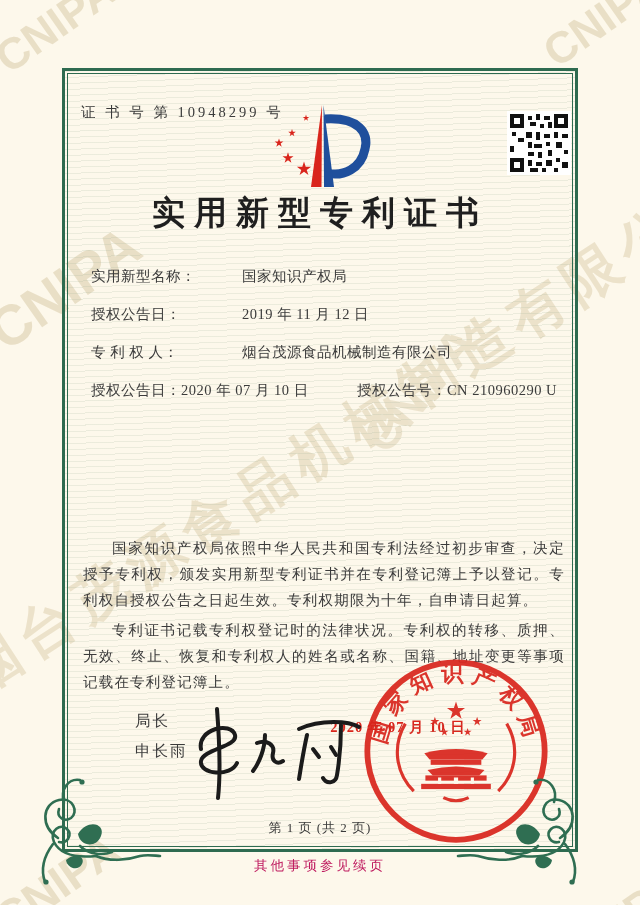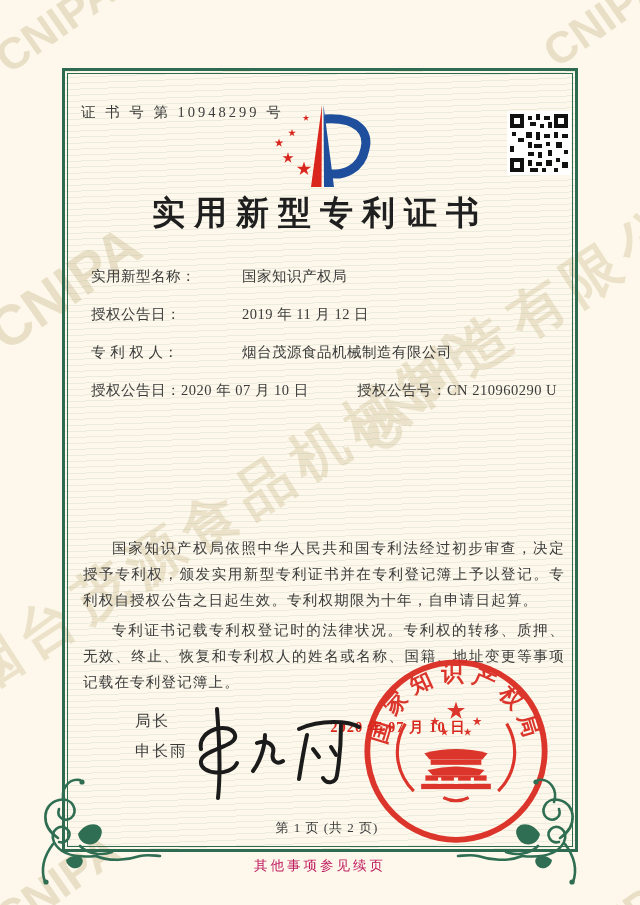--- a/index.html
+++ b/index.html
@@ -74,21 +74,21 @@
   .signature{position:absolute;left:108px;top:630px;width:200px;height:100px;}
   
   .seal{position:absolute;left:296px;top:583px;width:190px;height:190px;opacity:.92;}
   .seal-date{
     position:absolute;left:318px;top:718px;width:160px;text-align:center;
     color:#d9251c;font-weight:bold;font-size:14.5px;letter-spacing:1px;
   }
   
   .page-info{
     position:absolute;left:0;bottom:12px;width:100%;text-align:center;
-    font-size:13px;letter-spacing:1px;padding-left:7px;
+    font-size:13px;letter-spacing:1px;
   }
   .continuation{
     position:absolute;left:0;top:857px;width:100%;text-align:center;
     font-size:13.5px;letter-spacing:3px;color:#be185d;z-index:2;
   }
   
   .orn{position:absolute;width:140px;height:116px;z-index:2;}
   .orn-left{left:22px;top:772px;}
   .orn-right{left:456px;top:772px;transform:scaleX(-1);}
 </style>

